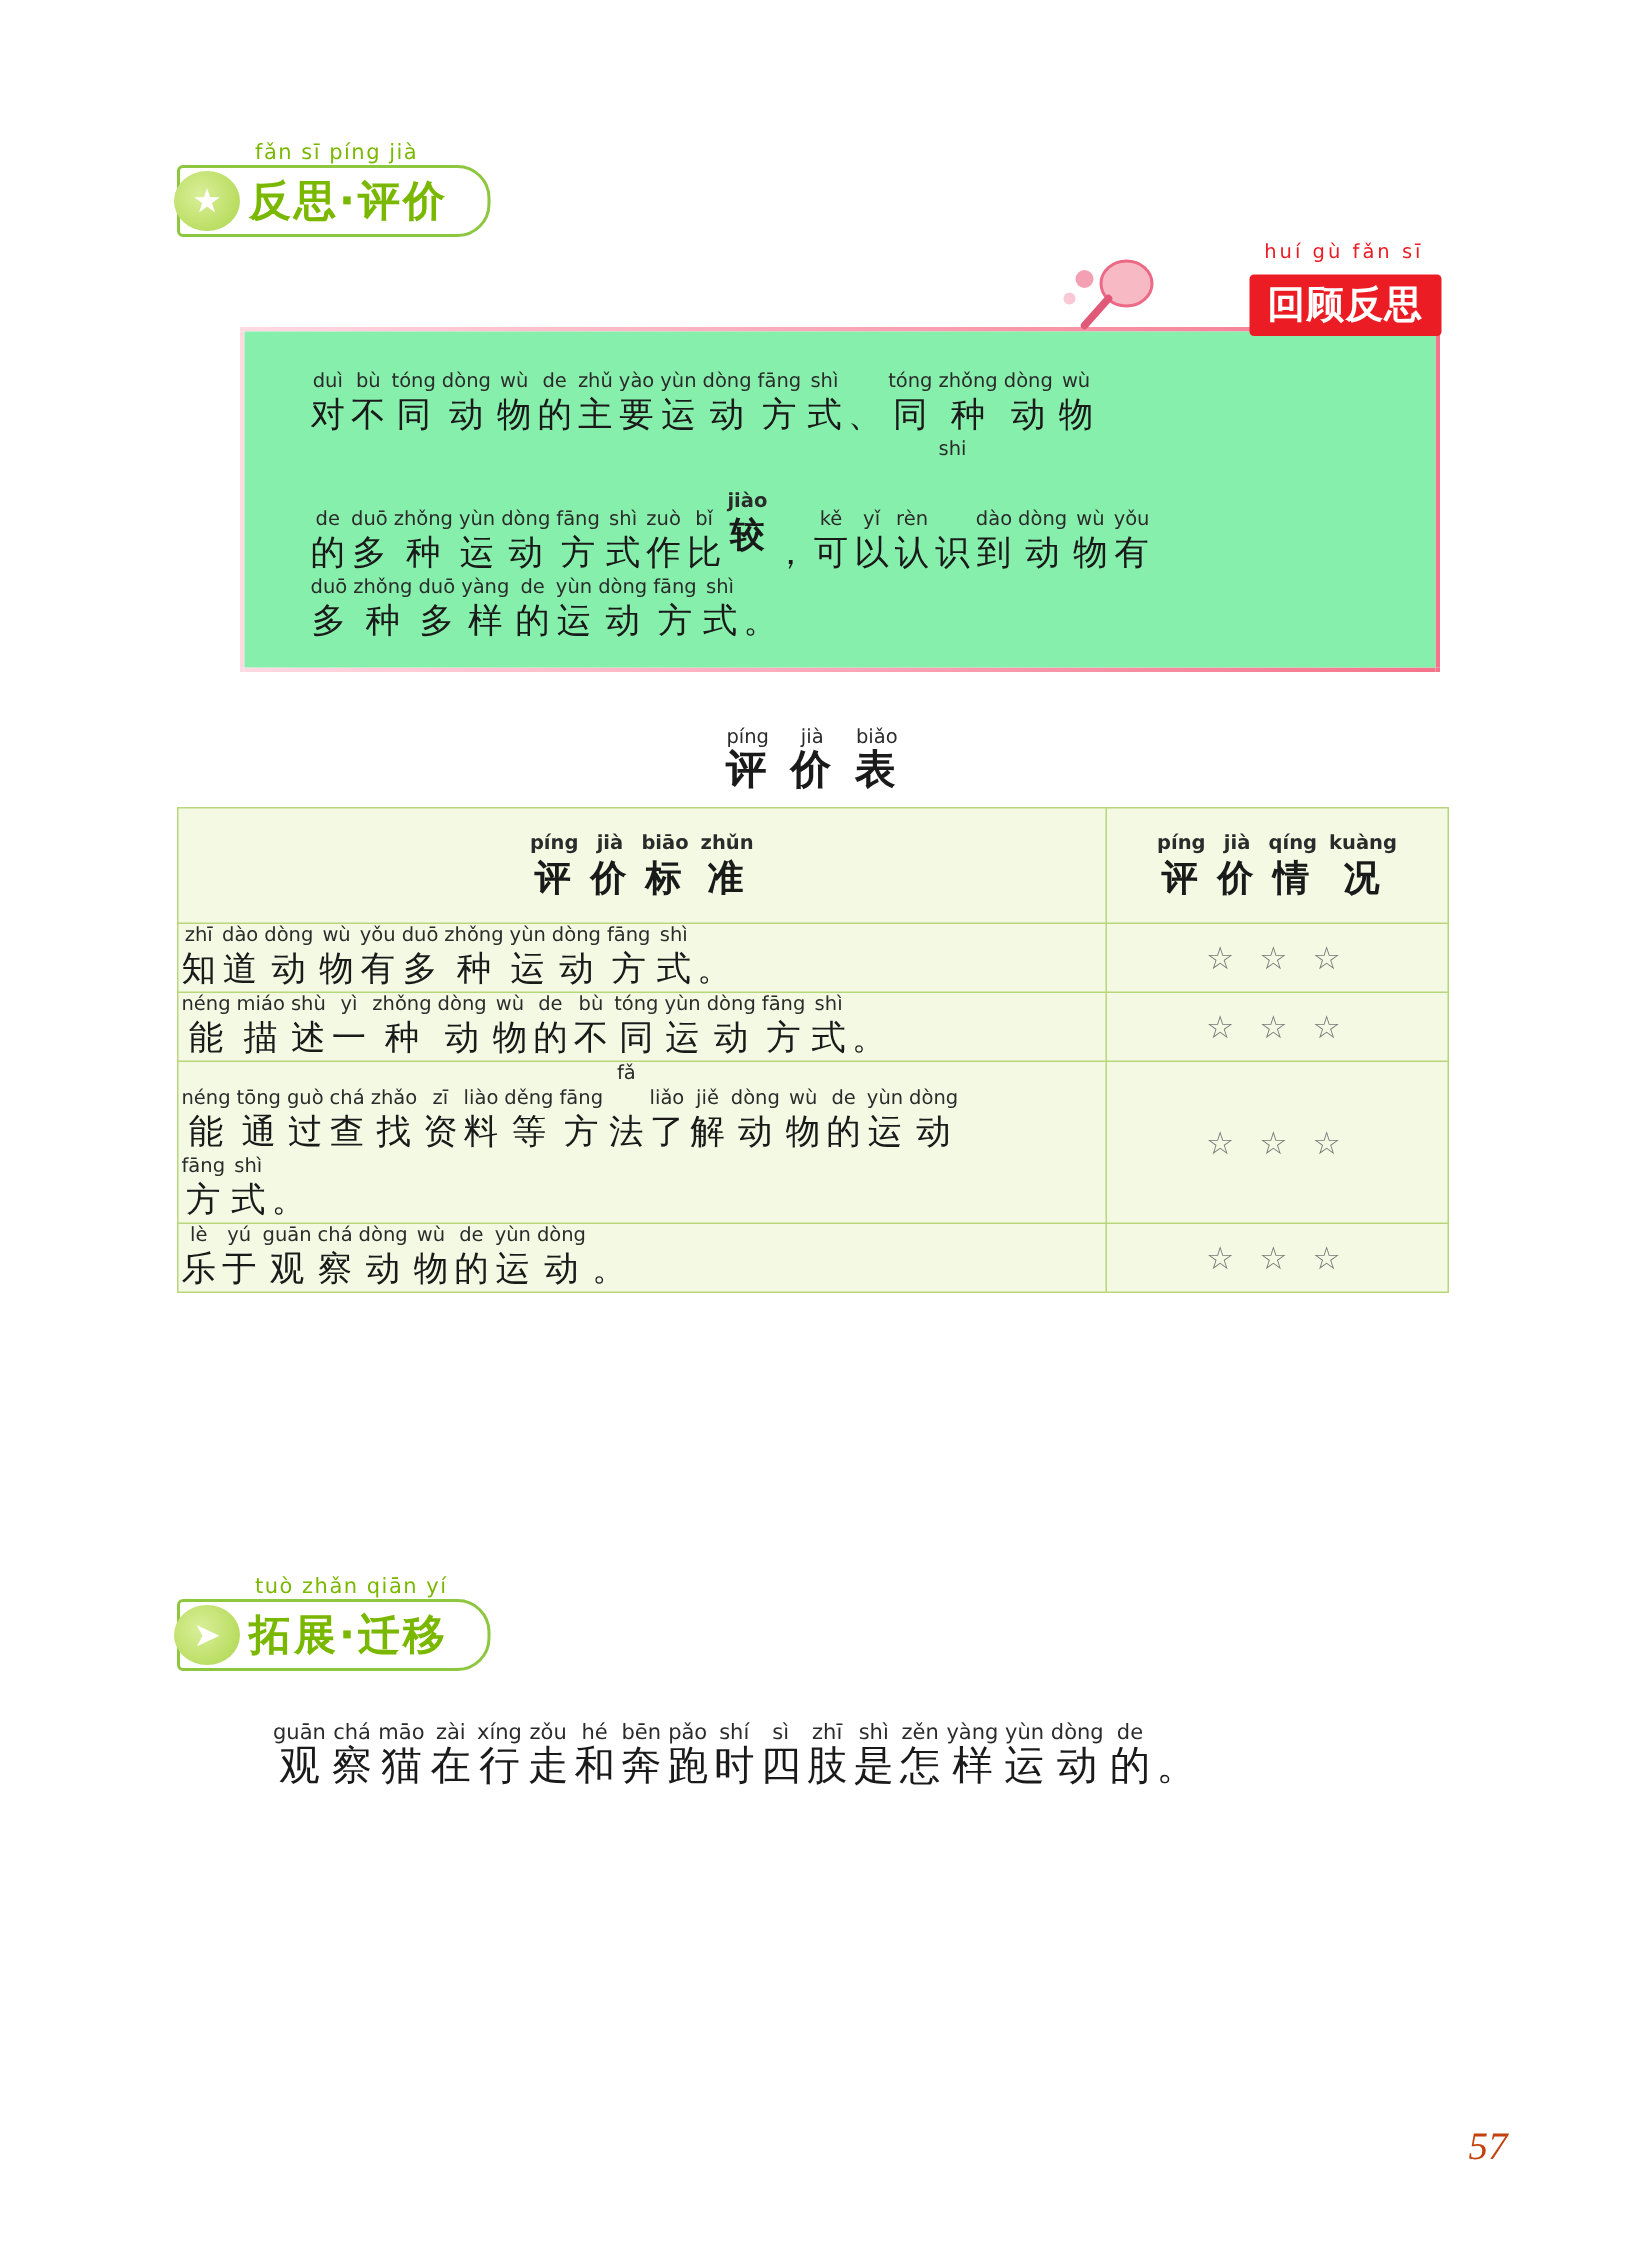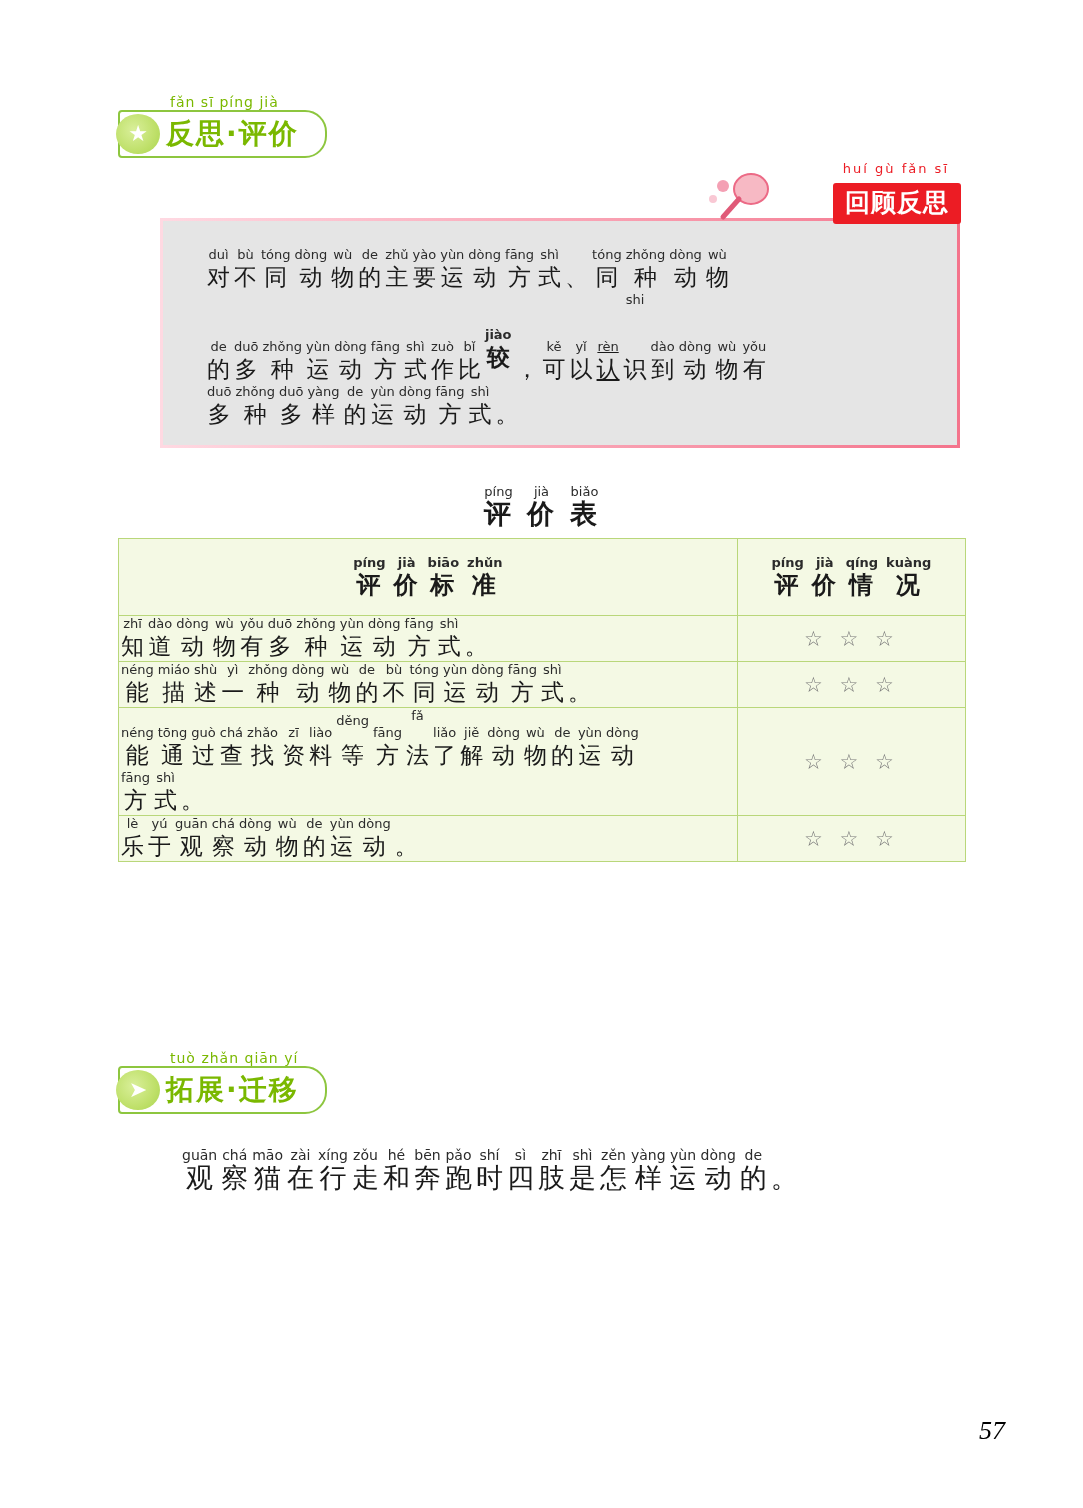--- a/index.html
+++ b/index.html
@@ -101,21 +101,21 @@
     width: 800px;
     height: 230px;
     border: 3px solid;
     border-image: linear-gradient(90deg, #ffd9e2, #f4748c) 1;
     border-radius: 4px;
     box-sizing: border-box;
   }
   #review-box-inner {
     position: absolute;
     left: 0; top: 0; right: 0; bottom: 0;
-    background: #e5e5e5;
+    background: #86efac;
   }
   .review-label {
     position: absolute;
     right: -4px;
     top: -38px;
     background: #ec1c24;
     color: #ffffff;
     font-size: 25px;
     font-weight: bold;
     letter-spacing: 1px;
@@ -186,21 +186,21 @@
   }
   #extend-q .rb .hz { font-size: 26px; }
   #extend-q .rb .py { font-size: 14px; }
 
   #page-number {
     position: absolute;
     right: 78px;
     bottom: 62px;
     font-size: 26px;
     font-style: italic;
-    color: #000000;
+    color: #c2410c;
     font-family: "Liberation Serif", serif;
   }
 </style>
 </head>
 <body>
 
 <div class="section-badge" id="badge-reflection" style="left:118px; top:110px;">
   <div class="badge-pill">
     <span class="badge-icon">★</span>
     <span class="badge-py">fǎn sī    píng jià</span>
@@ -338,21 +338,21 @@
             <span class="hz">，</span>
           </span>
           <span class="rb" style="margin: 0px 2px;">
             <span class="py">kě</span>
             <span class="hz">可</span>
           </span>
           <span class="rb" style="margin: 0px 2px;">
             <span class="py">yǐ</span>
             <span class="hz">以</span>
           </span>
-          <span class="rb" style="margin: 0px 2px; text-decoration: underline;">
+          <span class="rb" style="margin: 0px 2px;">
             <span class="py">rèn</span>
             <span class="hz">认</span>
           </span>
           <span class="rb" style="margin: 0px 2px; gap: 47px;">
             <span class="py">shi</span>
             <span class="hz">识</span>
           </span>
           <span class="rb" style="margin: 0px 2px;">
             <span class="py">dào</span>
             <span class="hz">到</span>
@@ -635,21 +635,21 @@
               <span class="hz">找</span>
             </span>
             <span class="rb" style="margin: 0px 2px;">
               <span class="py">zī</span>
               <span class="hz">资</span>
             </span>
             <span class="rb" style="margin: 0px 2px;">
               <span class="py">liào</span>
               <span class="hz">料</span>
             </span>
-            <span class="rb" style="margin: 0px 2px; gap: 12px;">
+            <span class="rb" style="margin: 0px 2px;">
               <span class="py">děng</span>
               <span class="hz">等</span>
             </span>
             <span class="rb" style="margin: 0px 2px;">
               <span class="py">fāng</span>
               <span class="hz">方</span>
             </span>
             <span class="rb" style="margin: 0px 2px; gap: 17px;">
               <span class="py">fǎ</span>
               <span class="hz">法</span>

